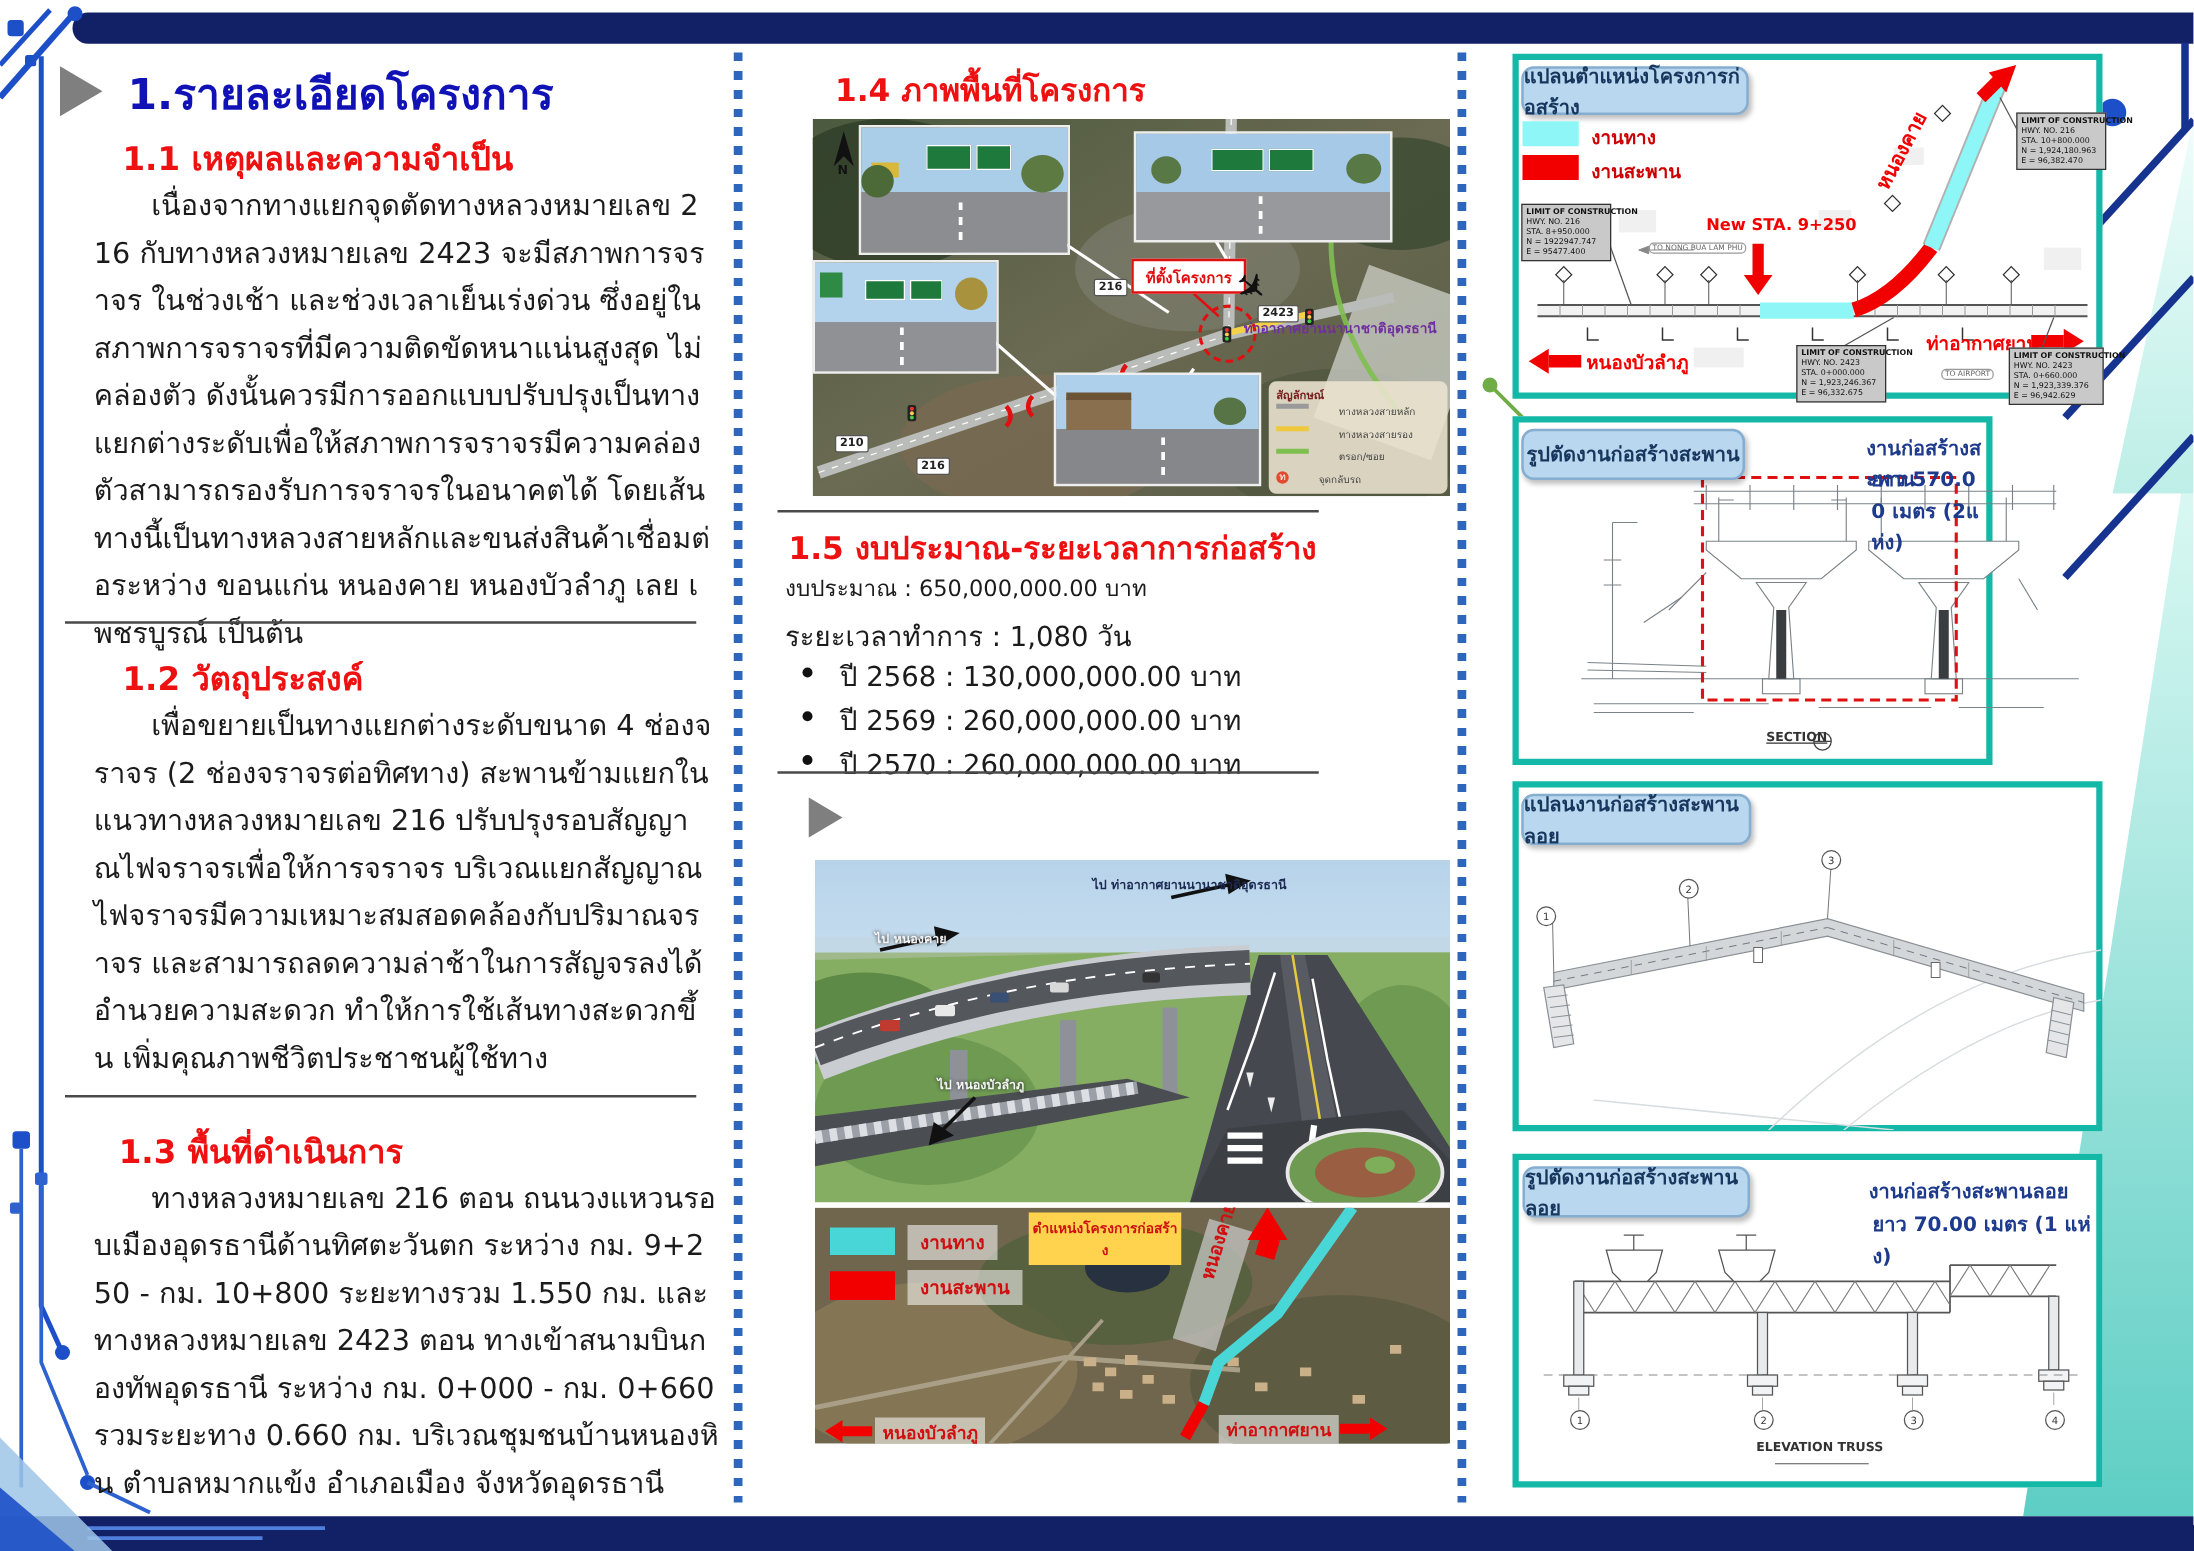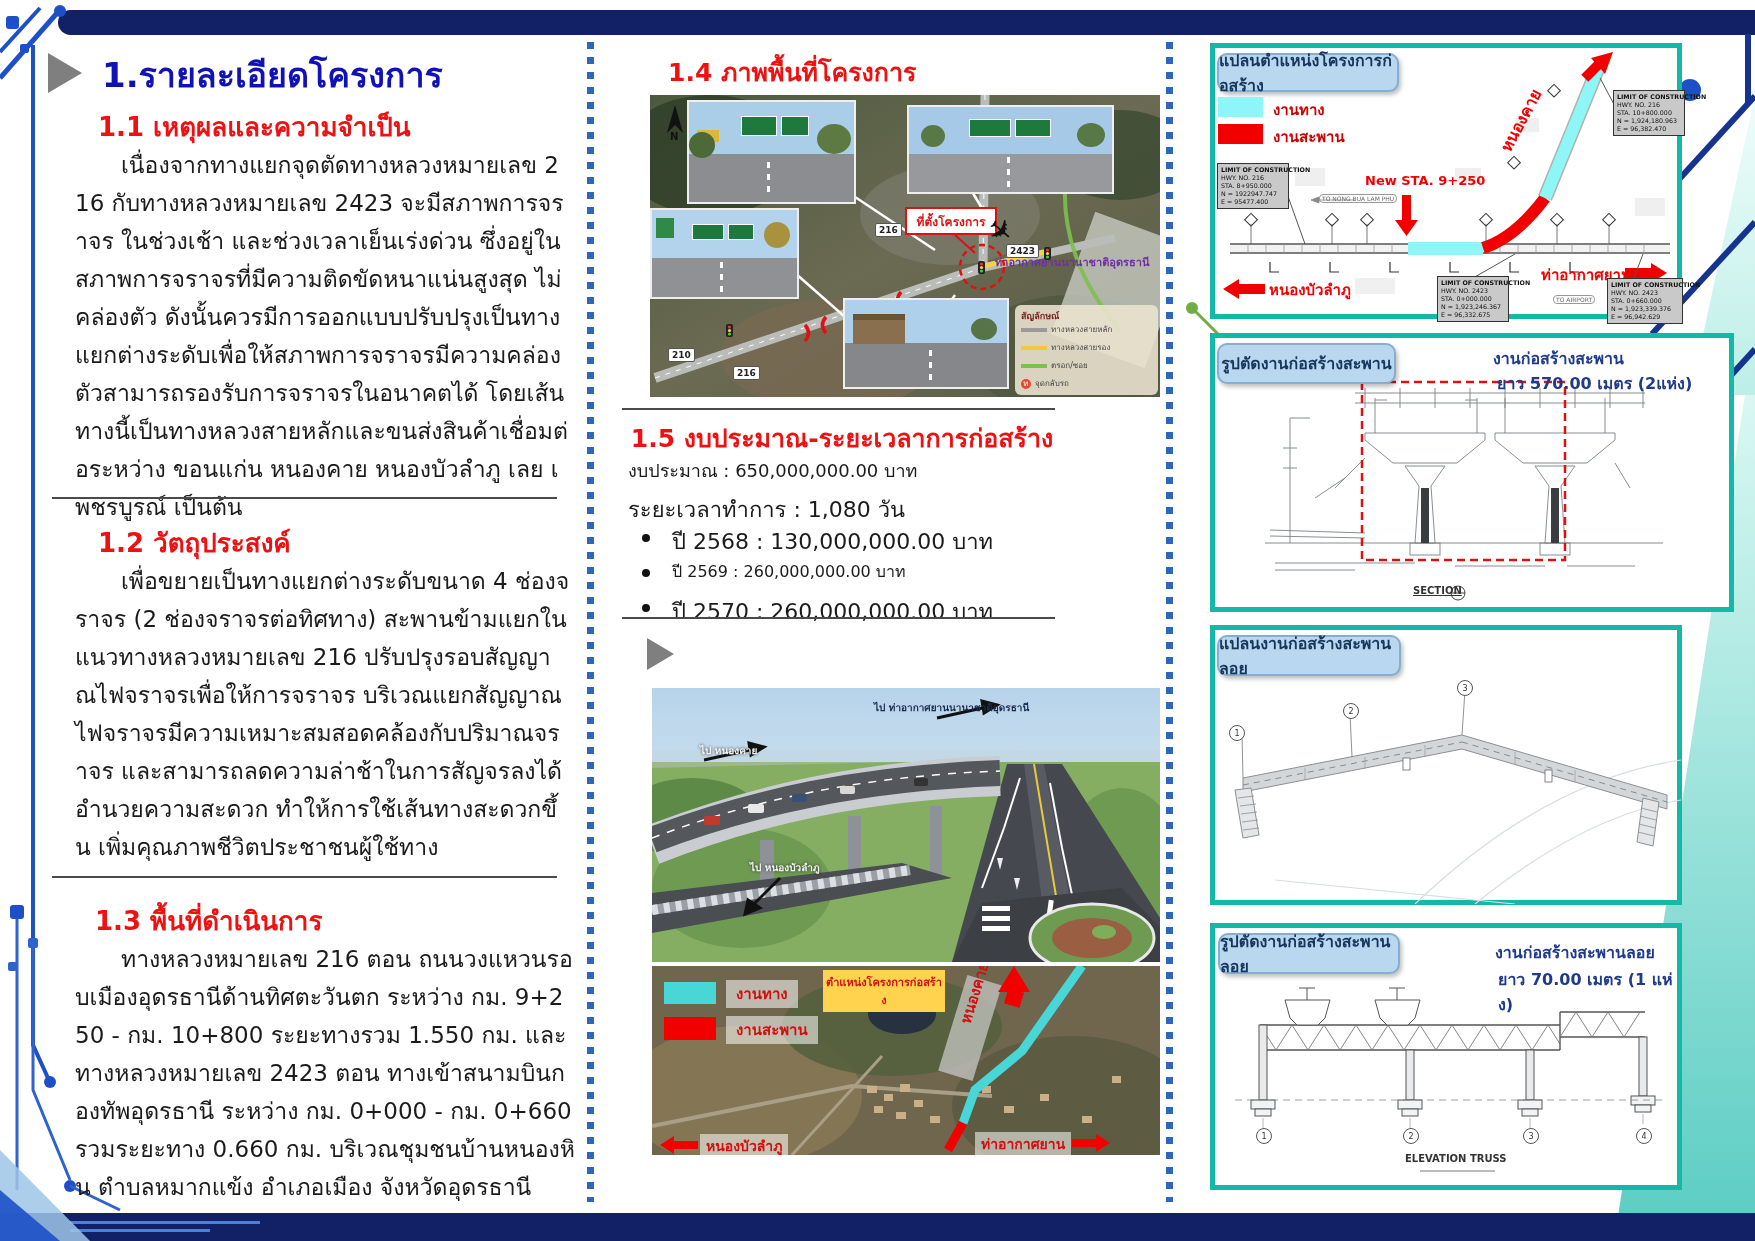--- a/index.html
+++ b/index.html
@@ -18,21 +18,21 @@
   .hdr-box{background:#b9d7ee;border:2px solid #86aed0;border-radius:10px;color:#17365d;
            font-weight:bold;display:flex;align-items:center;justify-content:center;
            box-shadow:2px 3px 4px rgba(0,0,0,.25);}
   .note-blue{color:#1e3a8c;font-weight:bold;font-size:16px;}
   .limit-box{background:#c9c9c9;border:1.5px solid #333;padding:2px 3px;box-sizing:border-box;}
   .limit-box div{font-size:6.3px;line-height:8px;color:#111;white-space:nowrap;}
   .limit-box div:first-child{font-weight:bold;}
   .shield{background:#fff;border:1px solid #555;border-radius:2px;font-size:9px;font-weight:bold;
           color:#222;padding:0 3px;line-height:12px;}
   .chip{background:rgba(255,255,255,.55);color:#d01010;font-weight:bold;}
-  .legend-row{display:flex;align-items:center;gap:4px;}
+  .legend-row{display:flex;gap:24px;}
   .marker-circ{width:14px;height:14px;border:1px solid #555;border-radius:50%;font-size:8px;
                color:#333;display:flex;align-items:center;justify-content:center;background:#fff;}
 </style>
 </head>
 <body>
 
 <div class="stage">
 
   <div class="abs" style="left:58px;top:10px;width:1697px;height:25px;background:#122066;border-radius:14px 0 0 14px;"></div>
   <div class="abs" style="left:0;top:1213px;width:1755px;height:28px;background:#122066;"></div>
@@ -213,21 +213,21 @@
   </div>
 
   <div class="abs divider" style="left:622px;top:408px;width:433px;"></div>
 
   <div class="abs red-h thai" style="left:622px;top:418px;width:440px;text-align:center;font-size:25px;">1.5 งบประมาณ-ระยะเวลาการก่อสร้าง</div>
   <div class="abs thai" style="left:628px;top:456px;font-size:18px;">งบประมาณ : 650,000,000.00 บาท</div>
   <div class="abs thai" style="left:628px;top:492px;font-size:22px;">ระยะเวลาทำการ : 1,080 วัน</div>
   <div class="abs" style="left:642px;top:534px;width:8px;height:8px;border-radius:50%;background:#111;"></div>
   <div class="abs thai" style="left:672px;top:524px;font-size:22px;">ปี 2568 : 130,000,000.00 บาท</div>
   <div class="abs" style="left:642px;top:569px;width:8px;height:8px;border-radius:50%;background:#111;"></div>
-  <div class="abs thai" style="left:672px;top:559px;font-size:16px;">ปี 2569 : 260,000,000.00 บาท</div>
+  <div class="abs thai" style="left:672px;top:559px;font-size:22px;">ปี 2569 : 260,000,000.00 บาท</div>
   <div class="abs" style="left:642px;top:604px;width:8px;height:8px;border-radius:50%;background:#111;"></div>
   <div class="abs thai" style="left:672px;top:594px;font-size:22px;">ปี 2570 : 260,000,000.00 บาท</div>
 
   <div class="abs divider" style="left:622px;top:617px;width:433px;"></div>
 
   <div class="abs tri-sm" style="left:647px;top:638px;"></div>
 
   <div class="abs" style="left:652px;top:688px;width:508px;height:274px;overflow:hidden;">
     <svg width="508" height="274" style="position:absolute;left:0;top:0;">
       <defs>
@@ -473,21 +473,21 @@
     </div>
     <div class="abs limit-box" style="left:392px;top:230px;width:76px;">
       <div>LIMIT OF CONSTRUCTION</div>
         <div>HWY. NO. 2423</div>
       <div>STA. 0+660.000</div>
         <div>N = 1,923,339.376</div>
       <div>E = 96,942.629</div>
     </div>
   </div>
 
-  <div class="abs panel" style="left:1210px;top:333px;width:524px;height:279px;">
+  <div class="abs panel" style="left:1210px;top:333px;width:384px;height:279px;">
     <svg width="466" height="273" style="position:absolute;left:0;top:0;">
       <g stroke="#7a8288" stroke-width="0.9" fill="none">
         <line x1="50" y1="205" x2="448" y2="205"></line>
         <line x1="75" y1="80" x2="75" y2="205"></line>
           <line x1="75" y1="80" x2="95" y2="80"></line>
         <line x1="68" y1="110" x2="82" y2="110"></line>
           <line x1="68" y1="130" x2="82" y2="130"></line>
         <line x1="55" y1="198" x2="150" y2="200"></line>
           <line x1="55" y1="192" x2="150" y2="195"></line>
         <line x1="140" y1="55" x2="430" y2="55"></line>

